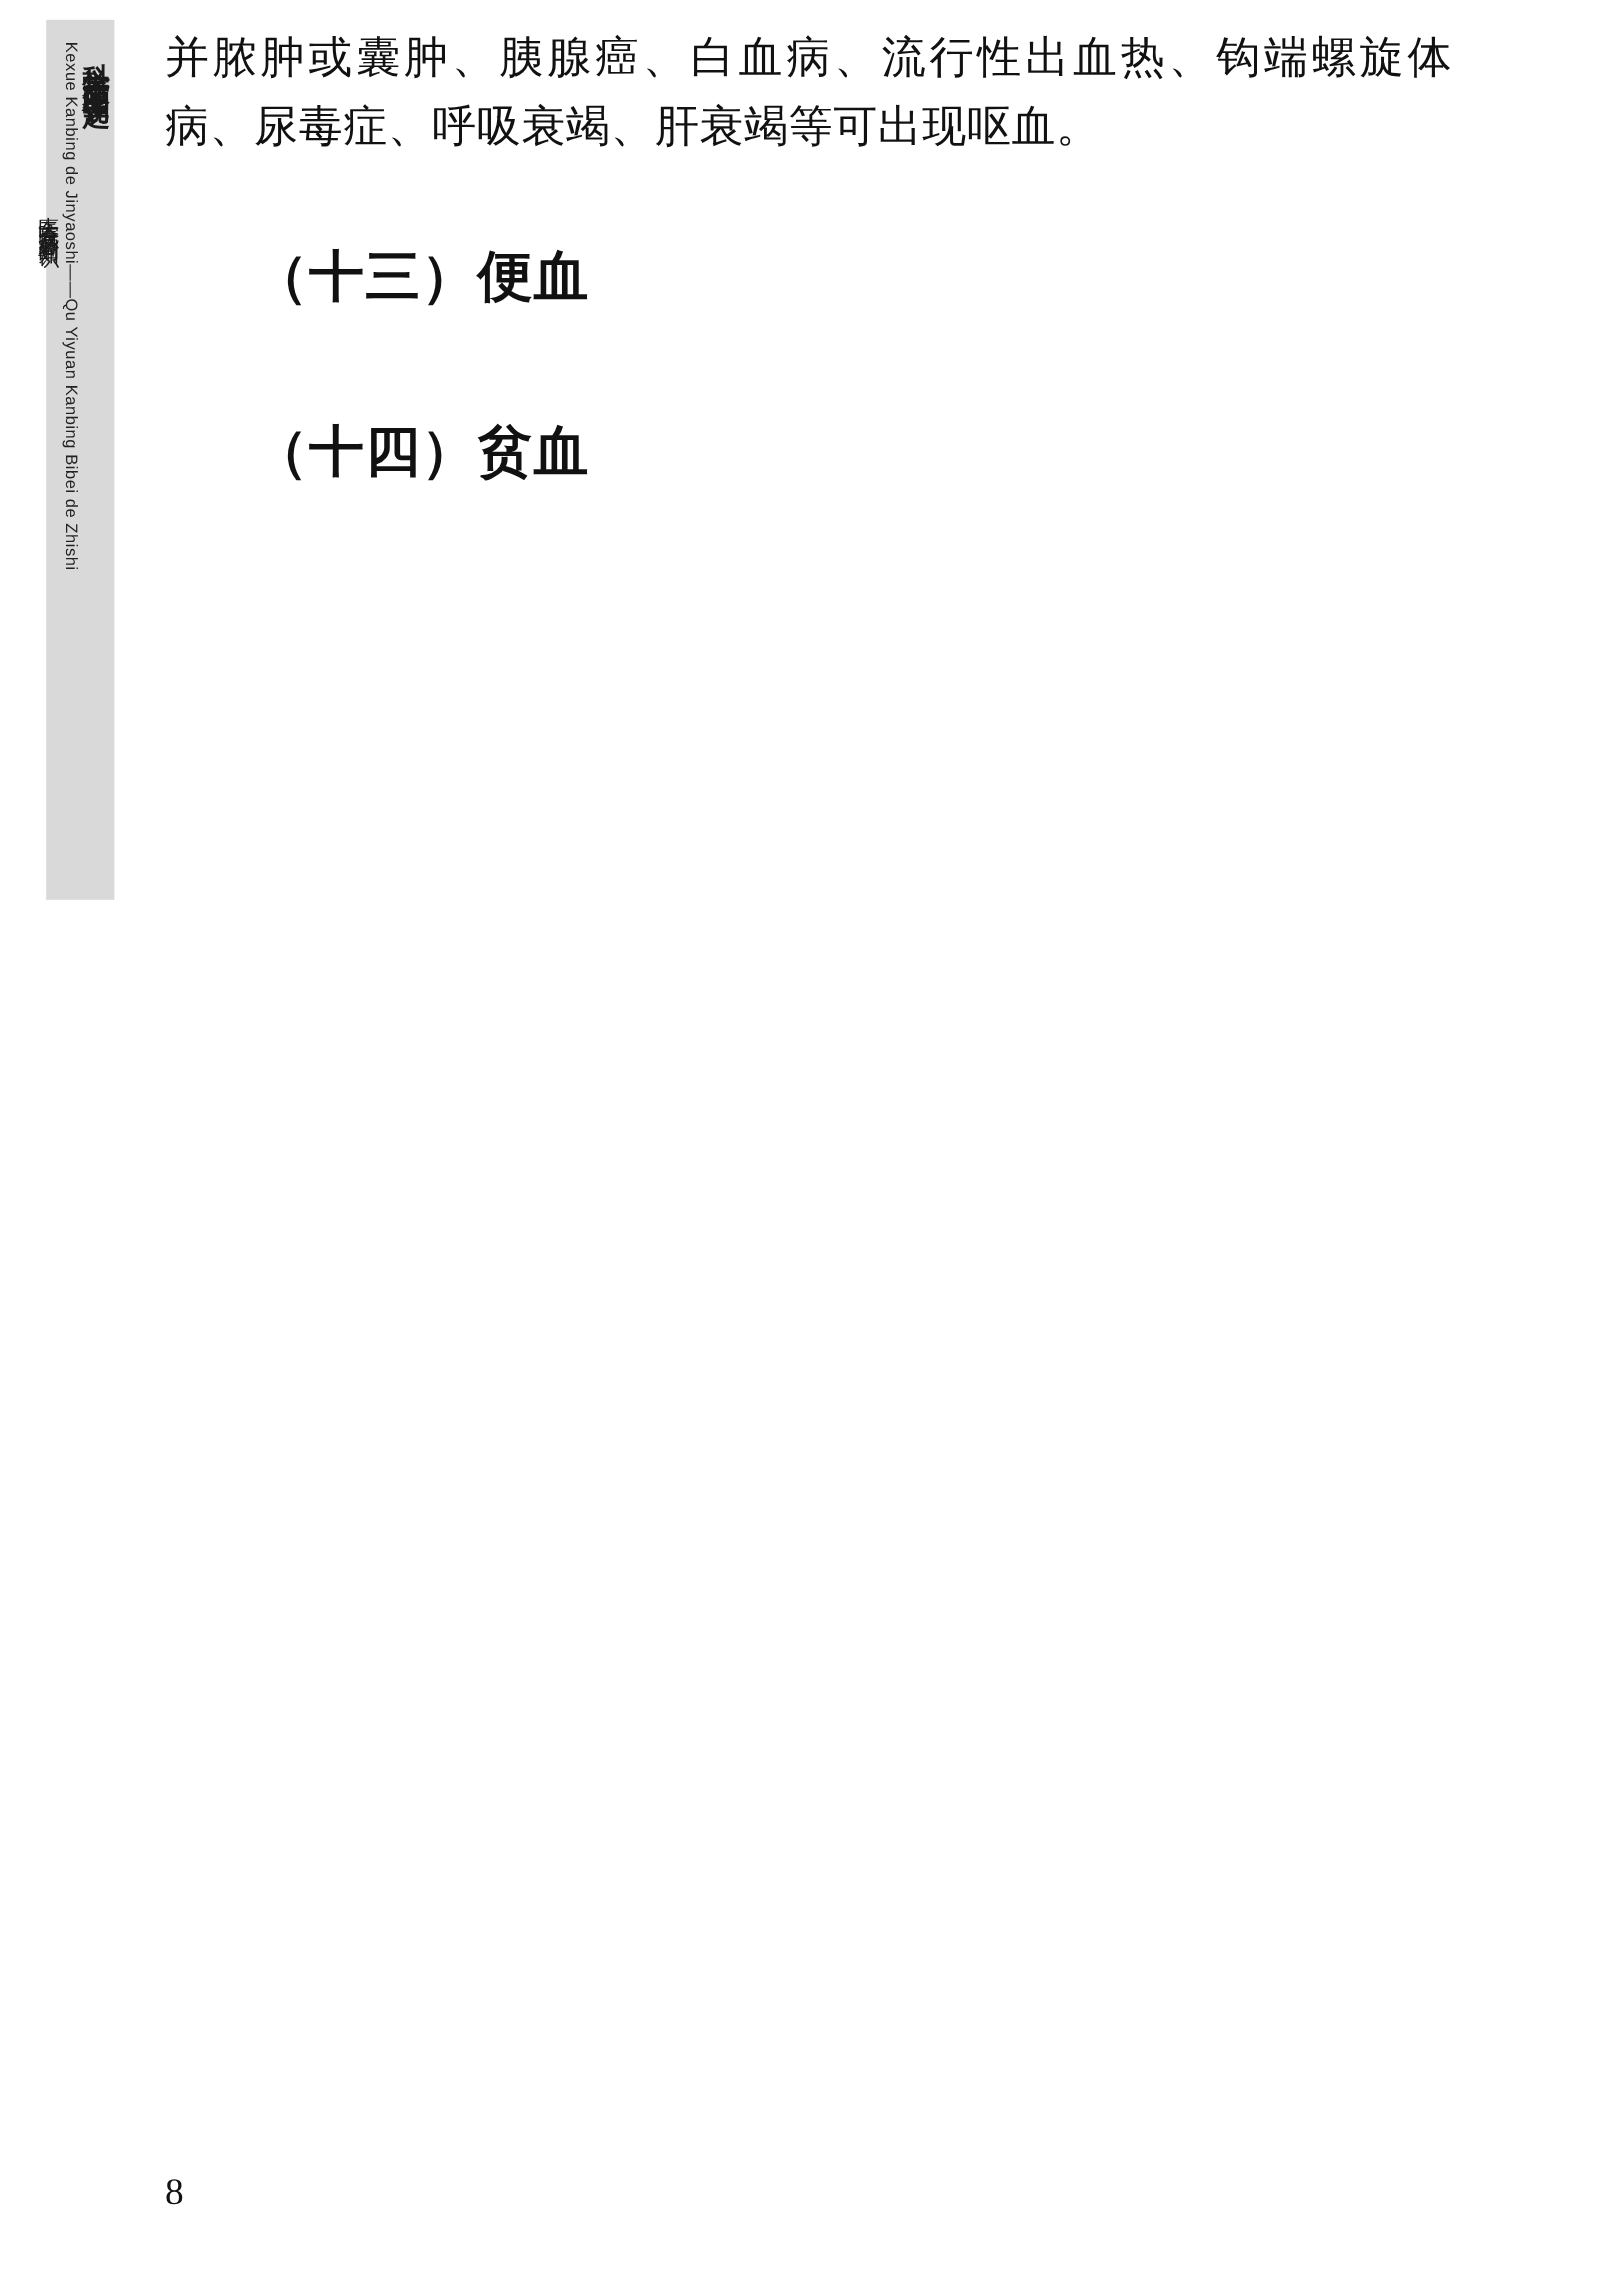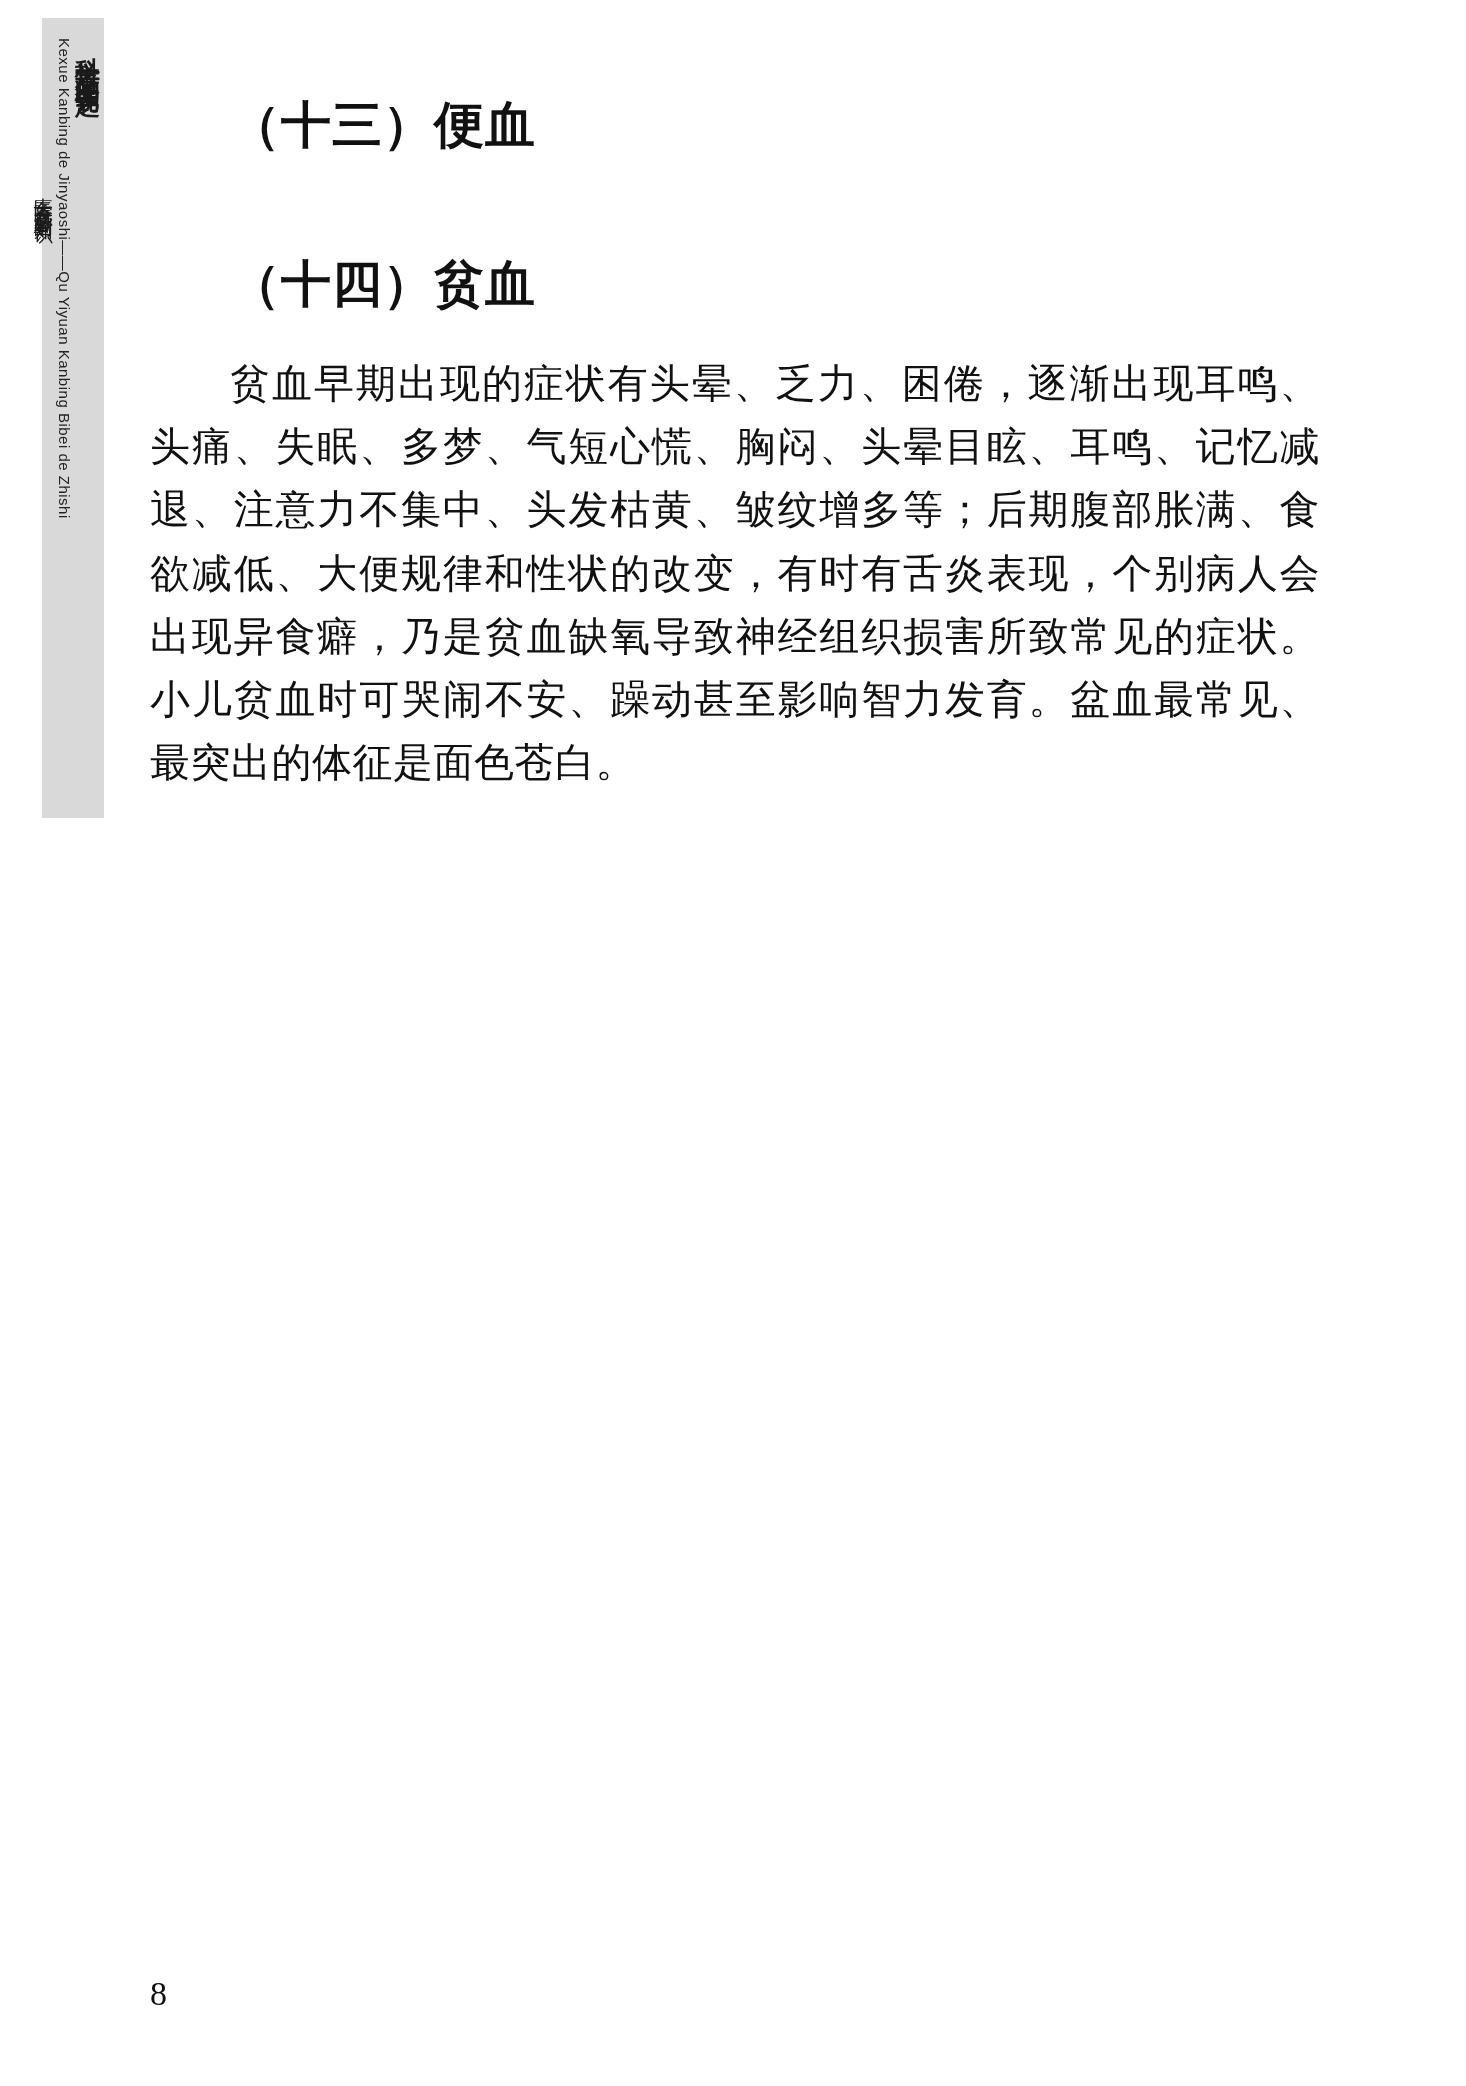--- a/index.html
+++ b/index.html
@@ -116,30 +116,30 @@
 <body>
 
 <div class="sidebar">
   <div class="sidebar-title">科学看病的金钥匙</div>
   <div class="sidebar-sub">Kexue Kanbing de Jinyaoshi——Qu Yiyuan Kanbing Bibei de Zhishi</div>
   <div class="sidebar-sub2">去医院看病必备的知识</div>
 </div>
 
 <div class="content">
 
+  <p class="para">并脓肿或囊肿、胰腺癌、白血病、流行性出血热、钩端螺旋体病、尿毒症、呼吸衰竭、肝衰竭等可出现呕血。</p>
 
   <div class="gap-med"></div>
 
   <h2 class="heading">（十三）便血</h2>
 
 
   <div class="gap-med"></div>
 
   <h2 class="heading">（十四）贫血</h2>
 
 
   <div class="gap-small"></div>
 
-  <p class="para indent">贫血早期出现的症状有头晕、乏力、困倦，逐渐出现耳鸣、头痛、失眠、多梦、气短心慌、胸闷、头晕目眩、耳鸣、记忆减退、注意力不集中、头发枯黄、皱纹增多等；后期腹部胀满、食欲减低、大便规律和性状的改变，有时有舌炎表现，个别病人会出现异食癖，乃是贫血缺氧导致神经组织损害所致常见的症状。小儿贫血时可哭闹不安、躁动甚至影响智力发育。盆血最常见、最突出的体征是面色苍白。</p>
 
 </div>
 
 <div class="page-number">8</div>
 
 </body></html>

